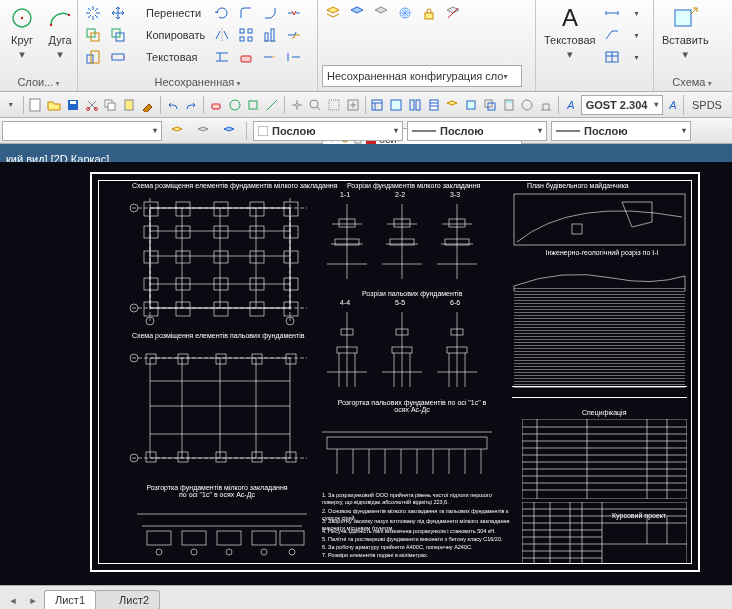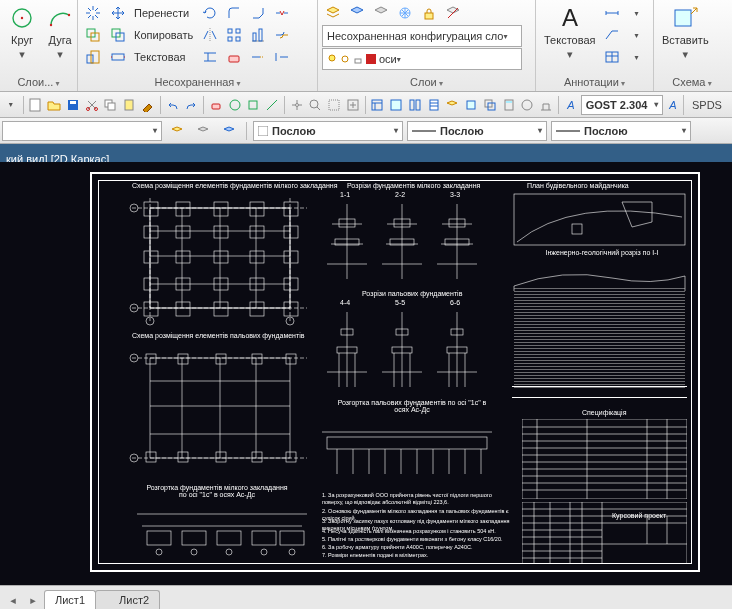--- a/index.html
+++ b/index.html
@@ -10,22 +10,22 @@
 .panel { border-right: 1px solid #c8c8c8; display: flex; flex-direction: column; justify-content: space-between; padding: 2px 4px 0 4px; }
 .panel-body { display: flex; gap: 2px; flex: 1; align-items: flex-start; }
 .panel-title { text-align: center; font-size: 11px; color: #555; padding: 2px 0 3px 0; cursor: pointer; }
 .panel-title::after { content: " ▾"; font-size: 8px; color: #777; }
 .bigbtn { display: flex; flex-direction: column; align-items: center; gap: 2px; padding: 2px 4px; cursor: pointer; border-radius: 2px; }
 .bigbtn .ico { width: 28px; height: 28px; display: flex; align-items: center; justify-content: center; }
 .bigbtn span { font-size: 11px; }
 .smallrow { display: flex; align-items: center; gap: 2px; height: 22px; }
 .smallbtn { width: 22px; height: 22px; display: flex; align-items: center; justify-content: center; cursor: pointer; border-radius: 2px; }
 .col { display: flex; flex-direction: column; gap: 0; }
-.labelbtn { display: flex; align-items: center; gap: 8px; height: 22px; padding: 0 4px; cursor: pointer; border-radius: 2px; font-size: 11px; }
-.layercombo { height: 22px; border: 1px solid #aaa; background: #fff; display: flex; align-items: center; padding: 0 4px; font-size: 11px; width: 200px; justify-content: flex-start; }
+.labelbtn { display: flex; align-items: center; gap: 20px; height: 22px; padding: 0 4px; cursor: pointer; border-radius: 2px; font-size: 11px; }
+.layercombo { height: 22px; border: 1px solid #aaa; background: #fff; display: flex; align-items: center; padding: 0 4px; font-size: 11px; width: 200px; justify-content: flex-start; margin-top: 40px; }
 .dd { color: #555; font-size: 8px; }
 
 
 .qat { background: linear-gradient(#f6f6f6, #e4e4e4); border-bottom: 1px solid #b0b0b0; height: 26px; display: flex; align-items: center; padding: 0 2px; gap: 1px; }
 .qbtn { width: 22px; height: 22px; display: flex; align-items: center; justify-content: center; cursor: pointer; border-radius: 2px; }
 .qsep { width: 1px; height: 18px; background: #b8b8b8; margin: 0 2px; }
 .qcombo { height: 20px; border: 1px solid #aaa; background: #fff; display: flex; align-items: center; padding: 0 4px; font-size: 11px; justify-content: space-between; font-weight: bold; }
 
 .propbar { background: linear-gradient(#f6f6f6, #e4e4e4); border-bottom: 1px solid #b0b0b0; height: 26px; display: flex; align-items: center; padding: 0 2px; gap: 4px; }
 
@@ -306,21 +306,20 @@
             <span class="dd">▾</span>
           </div>
         <div class="smallbtn">
             <span class="dd">▾</span>
           </div>
         <div class="smallbtn">
             <span class="dd">▾</span>
           </div>
       </div>
     </div>
-    <div class="panel-title">Аннотации</div>
   </div>
 
   <div class="panel" style="width:76px;border-right:none">
     <div class="panel-body">
       <div class="bigbtn">
         <div class="ico">
             <svg width="28" height="28">
               <rect x="4" y="6" width="16" height="16" stroke="#26c" fill="#dff"></rect>
               <path d="M20 10l6-6M22 4h4v4" stroke="#c80" fill="none"></path>
             </svg>

